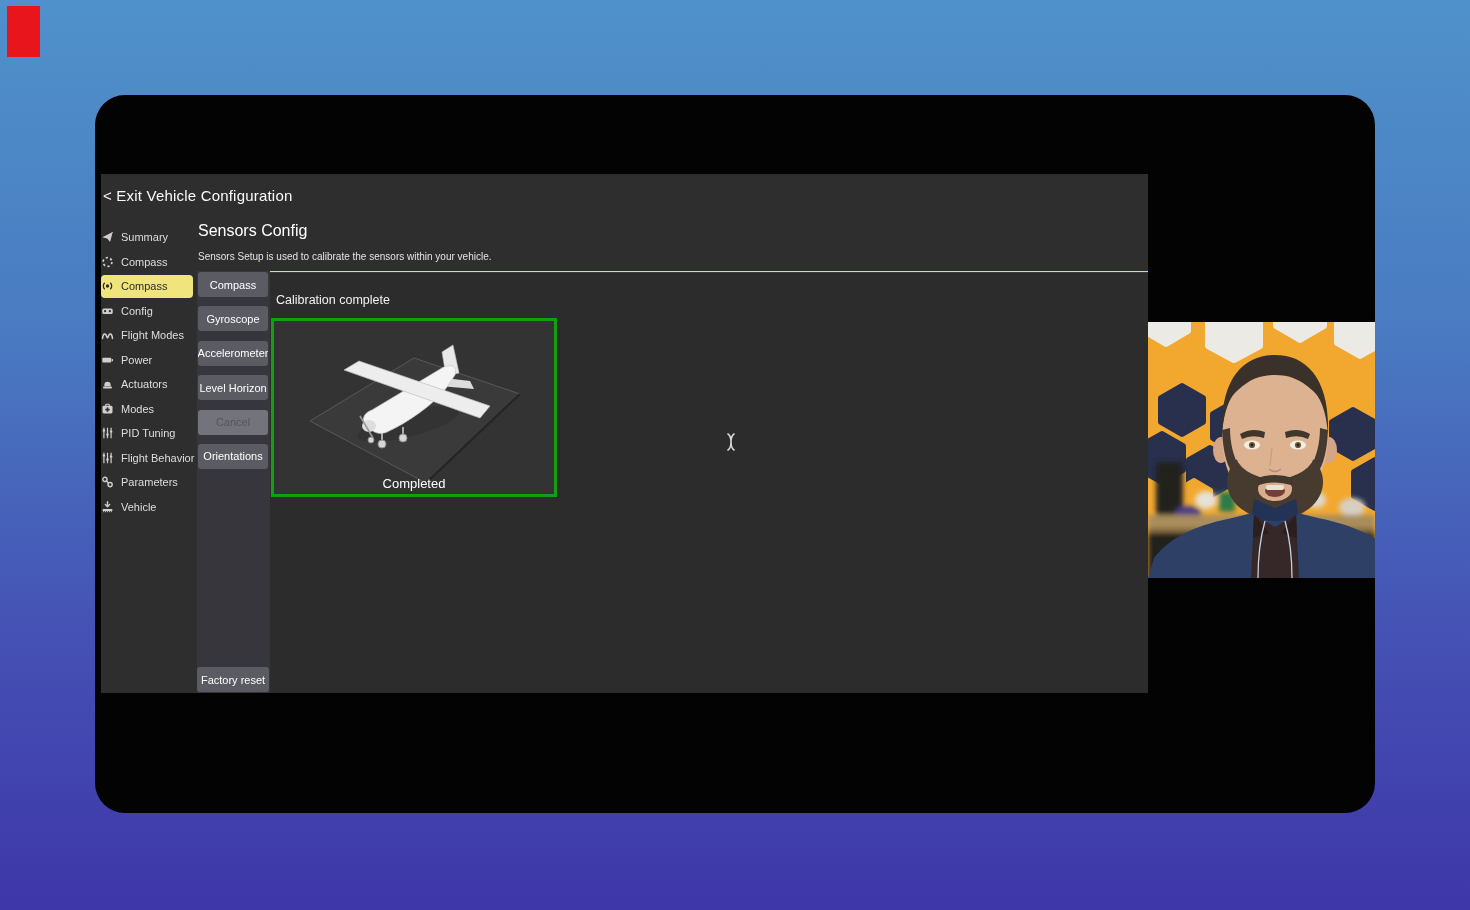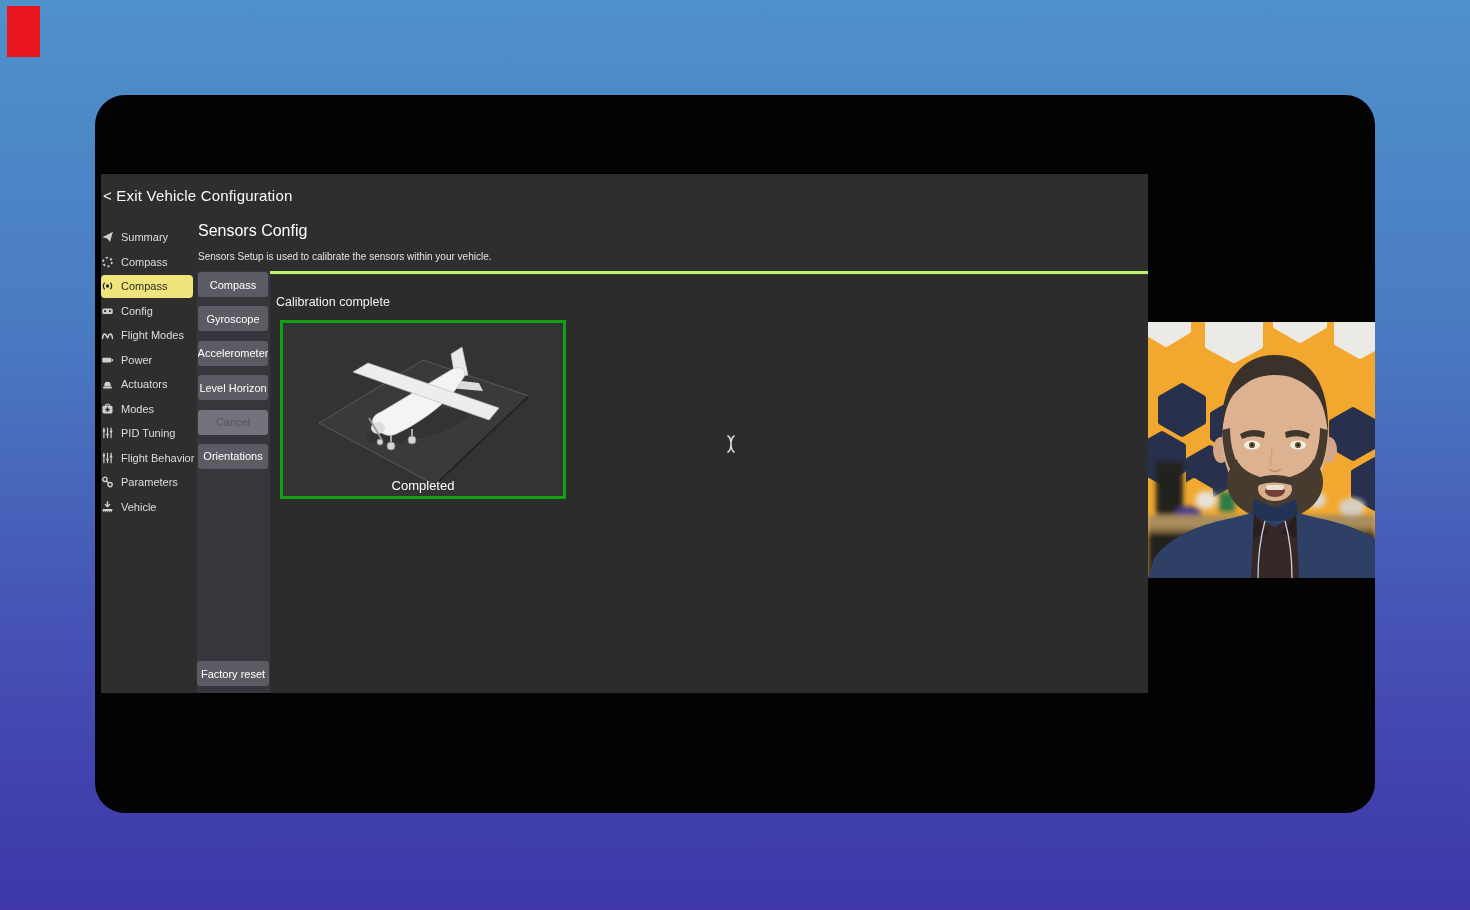--- a/index.html
+++ b/index.html
@@ -29,26 +29,26 @@
   
   .page-title{position:absolute;left:97px;top:48px;font-size:16px;font-weight:400;color:#fff}
   .page-sub{position:absolute;left:97px;top:77px;font-size:10px;color:#e3e3e3}
   
   .btn-col{position:absolute;left:96px;top:97px;bottom:0;width:73px;background:#36363c}
   .sensor-btn{width:70px;height:25px;margin:0 0 9.4px 1px;background:var(--button-gray);border:none;border-radius:3px;
     color:#fff;font-size:11px;font-family:Liberation Sans, sans-serif;display:flex;align-items:center;justify-content:center;
     white-space:nowrap;overflow:hidden;padding:0 3px;cursor:default}
   .btn-col .sensor-btn:first-child{margin-top:1px}
   .sensor-btn.disabled{background:#73737b;color:#55555c}
-  .factory-btn{position:absolute;left:0;bottom:7px;margin:0;width:72px}
+  .factory-btn{position:absolute;left:0;bottom:1px;margin:0;width:72px}
   
   .content{position:absolute;left:169px;top:97px;right:0;bottom:0;background:var(--panel-bg);
-    border-top:3px solid #bef264;box-shadow:inset 0 1px 0 #3a3a3a}
+    border-top:1px solid #bef264;box-shadow:inset 0 1px 0 #3a3a3a}
   .calib-heading{position:absolute;left:6px;top:21px;font-size:12.5px;color:#f2f2f2}
-  .calib-box{position:absolute;left:10px;top:46px;width:286px;height:179px;border:3px solid var(--success-green);background:#333}
+  .calib-box{position:absolute;left:1px;top:46px;width:286px;height:179px;border:3px solid var(--success-green);background:#333}
   .calib-box svg{position:absolute;left:0;top:0}
   .completed-label{position:absolute;left:0;bottom:3px;width:100%;text-align:center;font-size:13px;color:#fff}
   .text-cursor{position:absolute;left:455px;top:160px;width:12px;height:20px}
   
   .webcam{position:absolute;left:1053px;top:227px;width:227px;height:256px;overflow:hidden;background:var(--webcam-yellow)}
   .webcam svg{display:block}
   .hiddendefs{position:absolute;width:0;height:0;overflow:hidden}
 </style>
 </head>
 <body>

